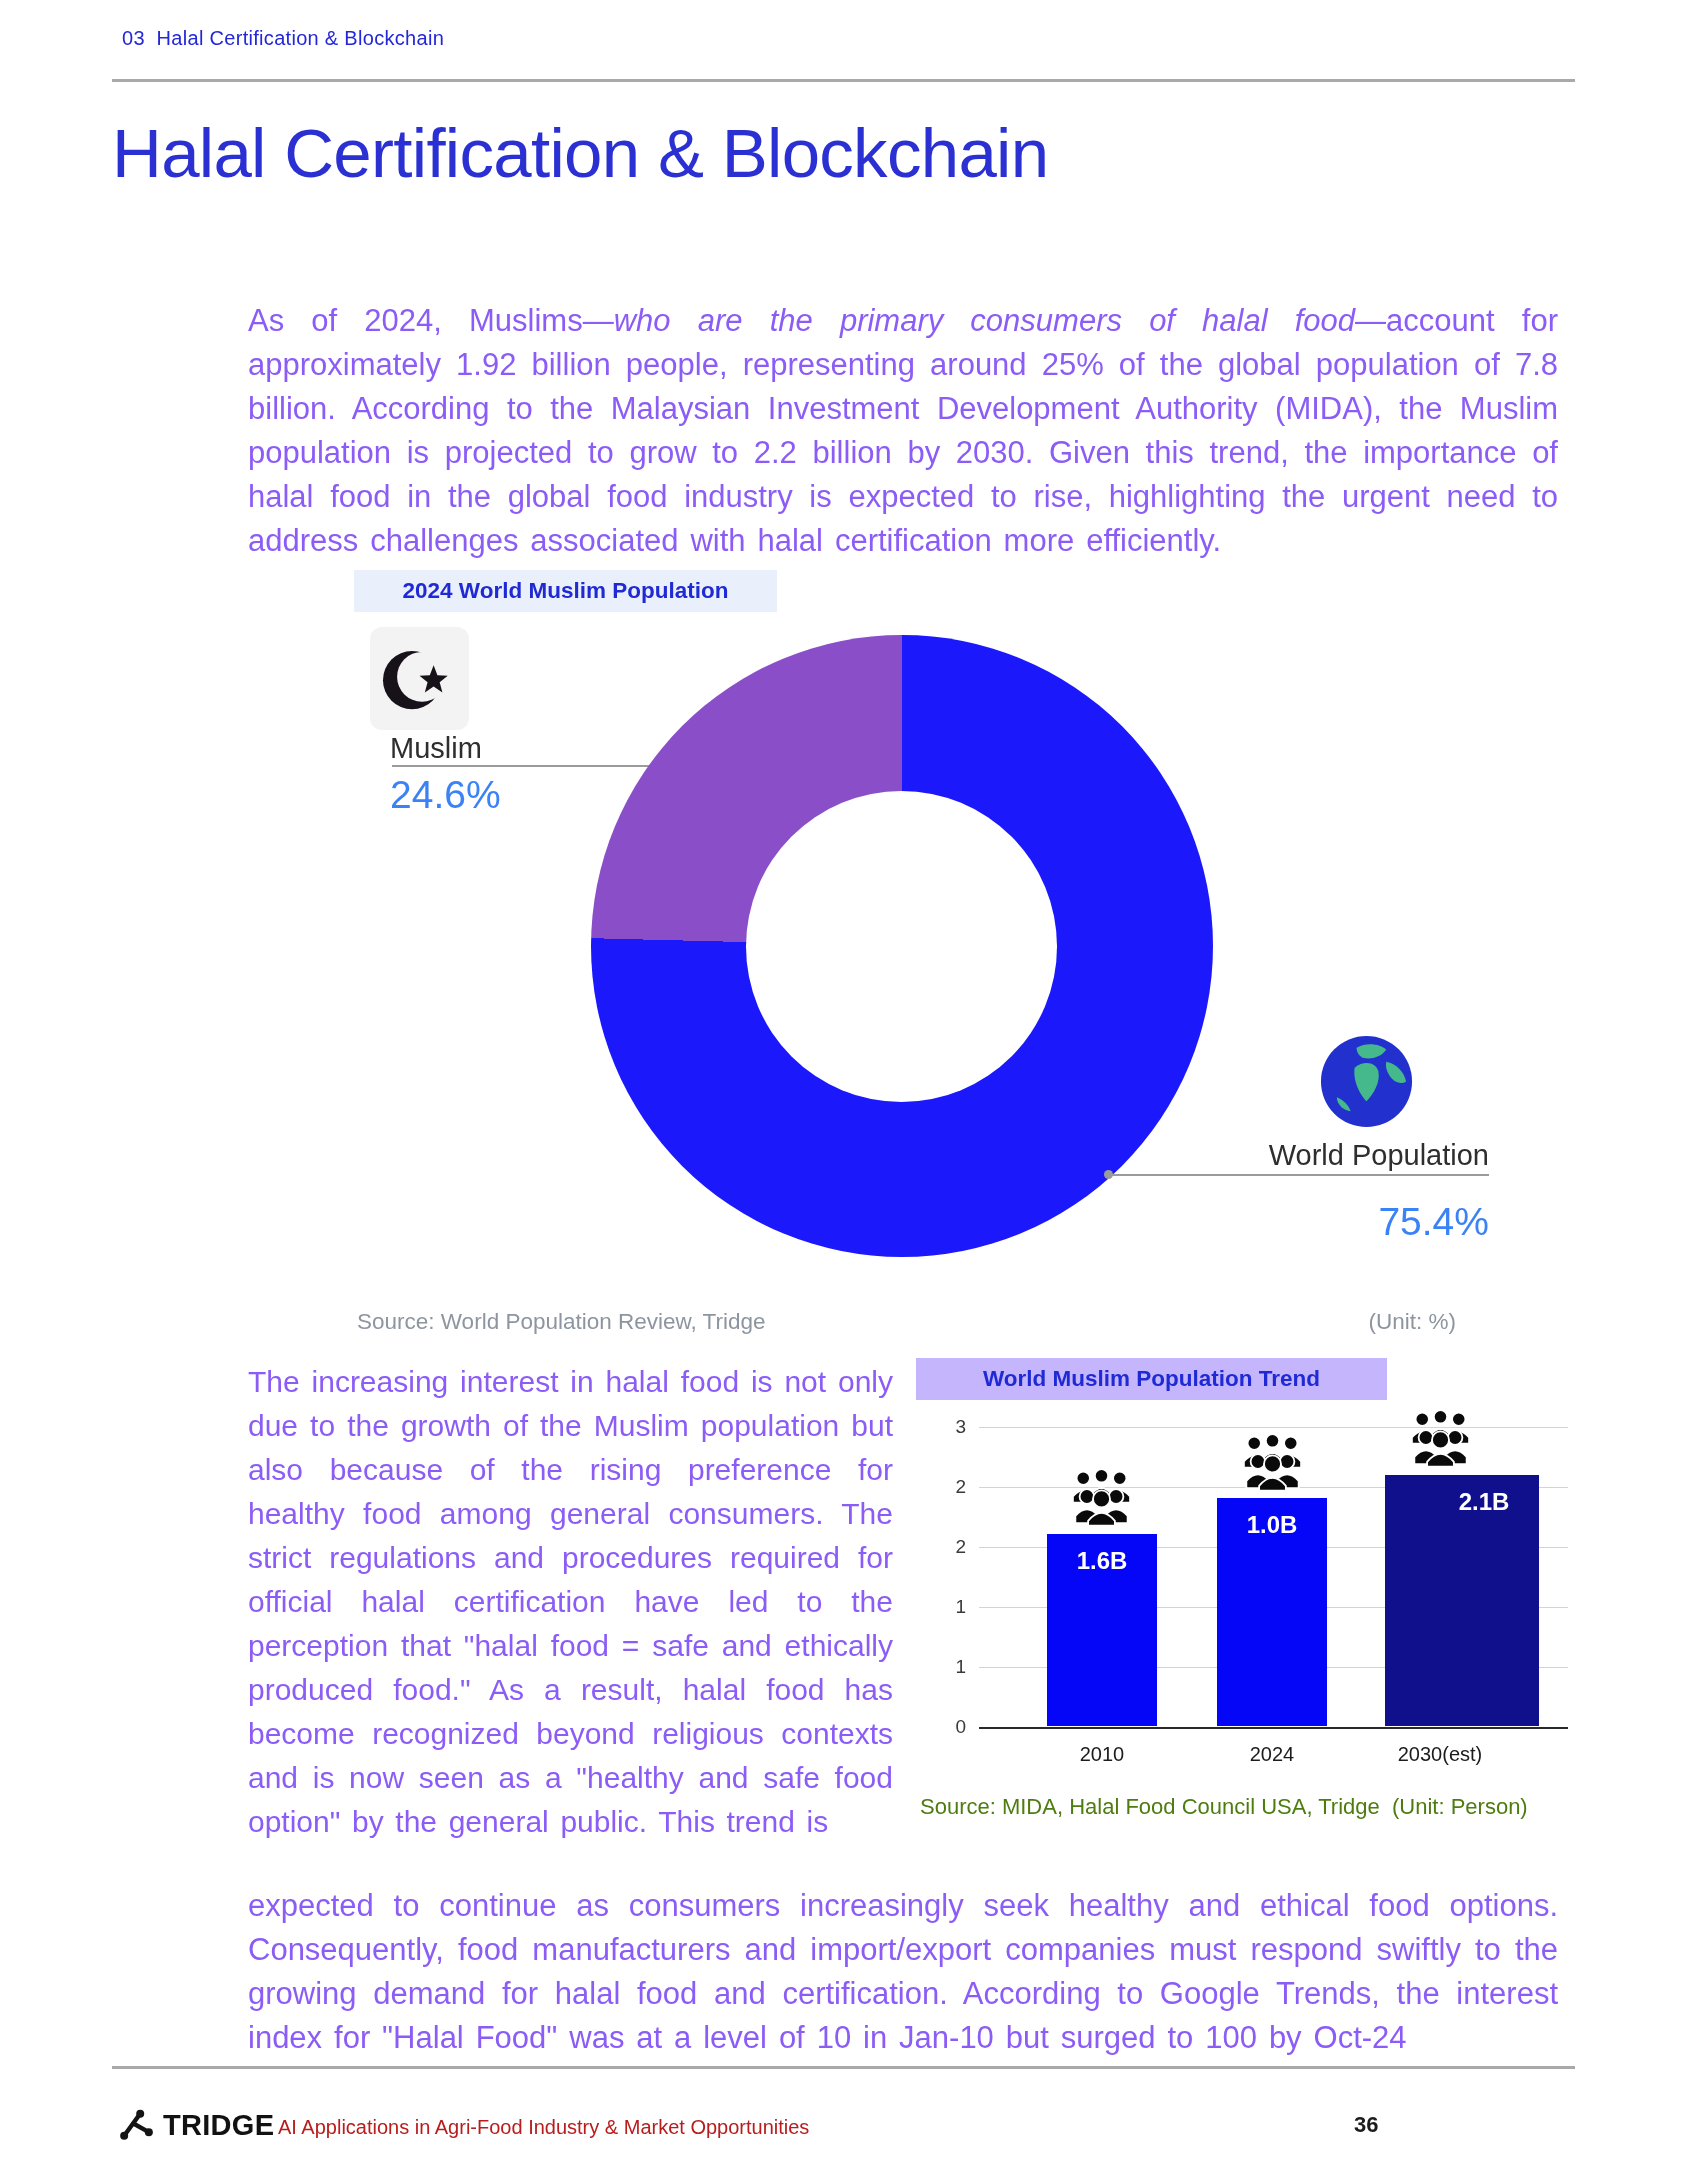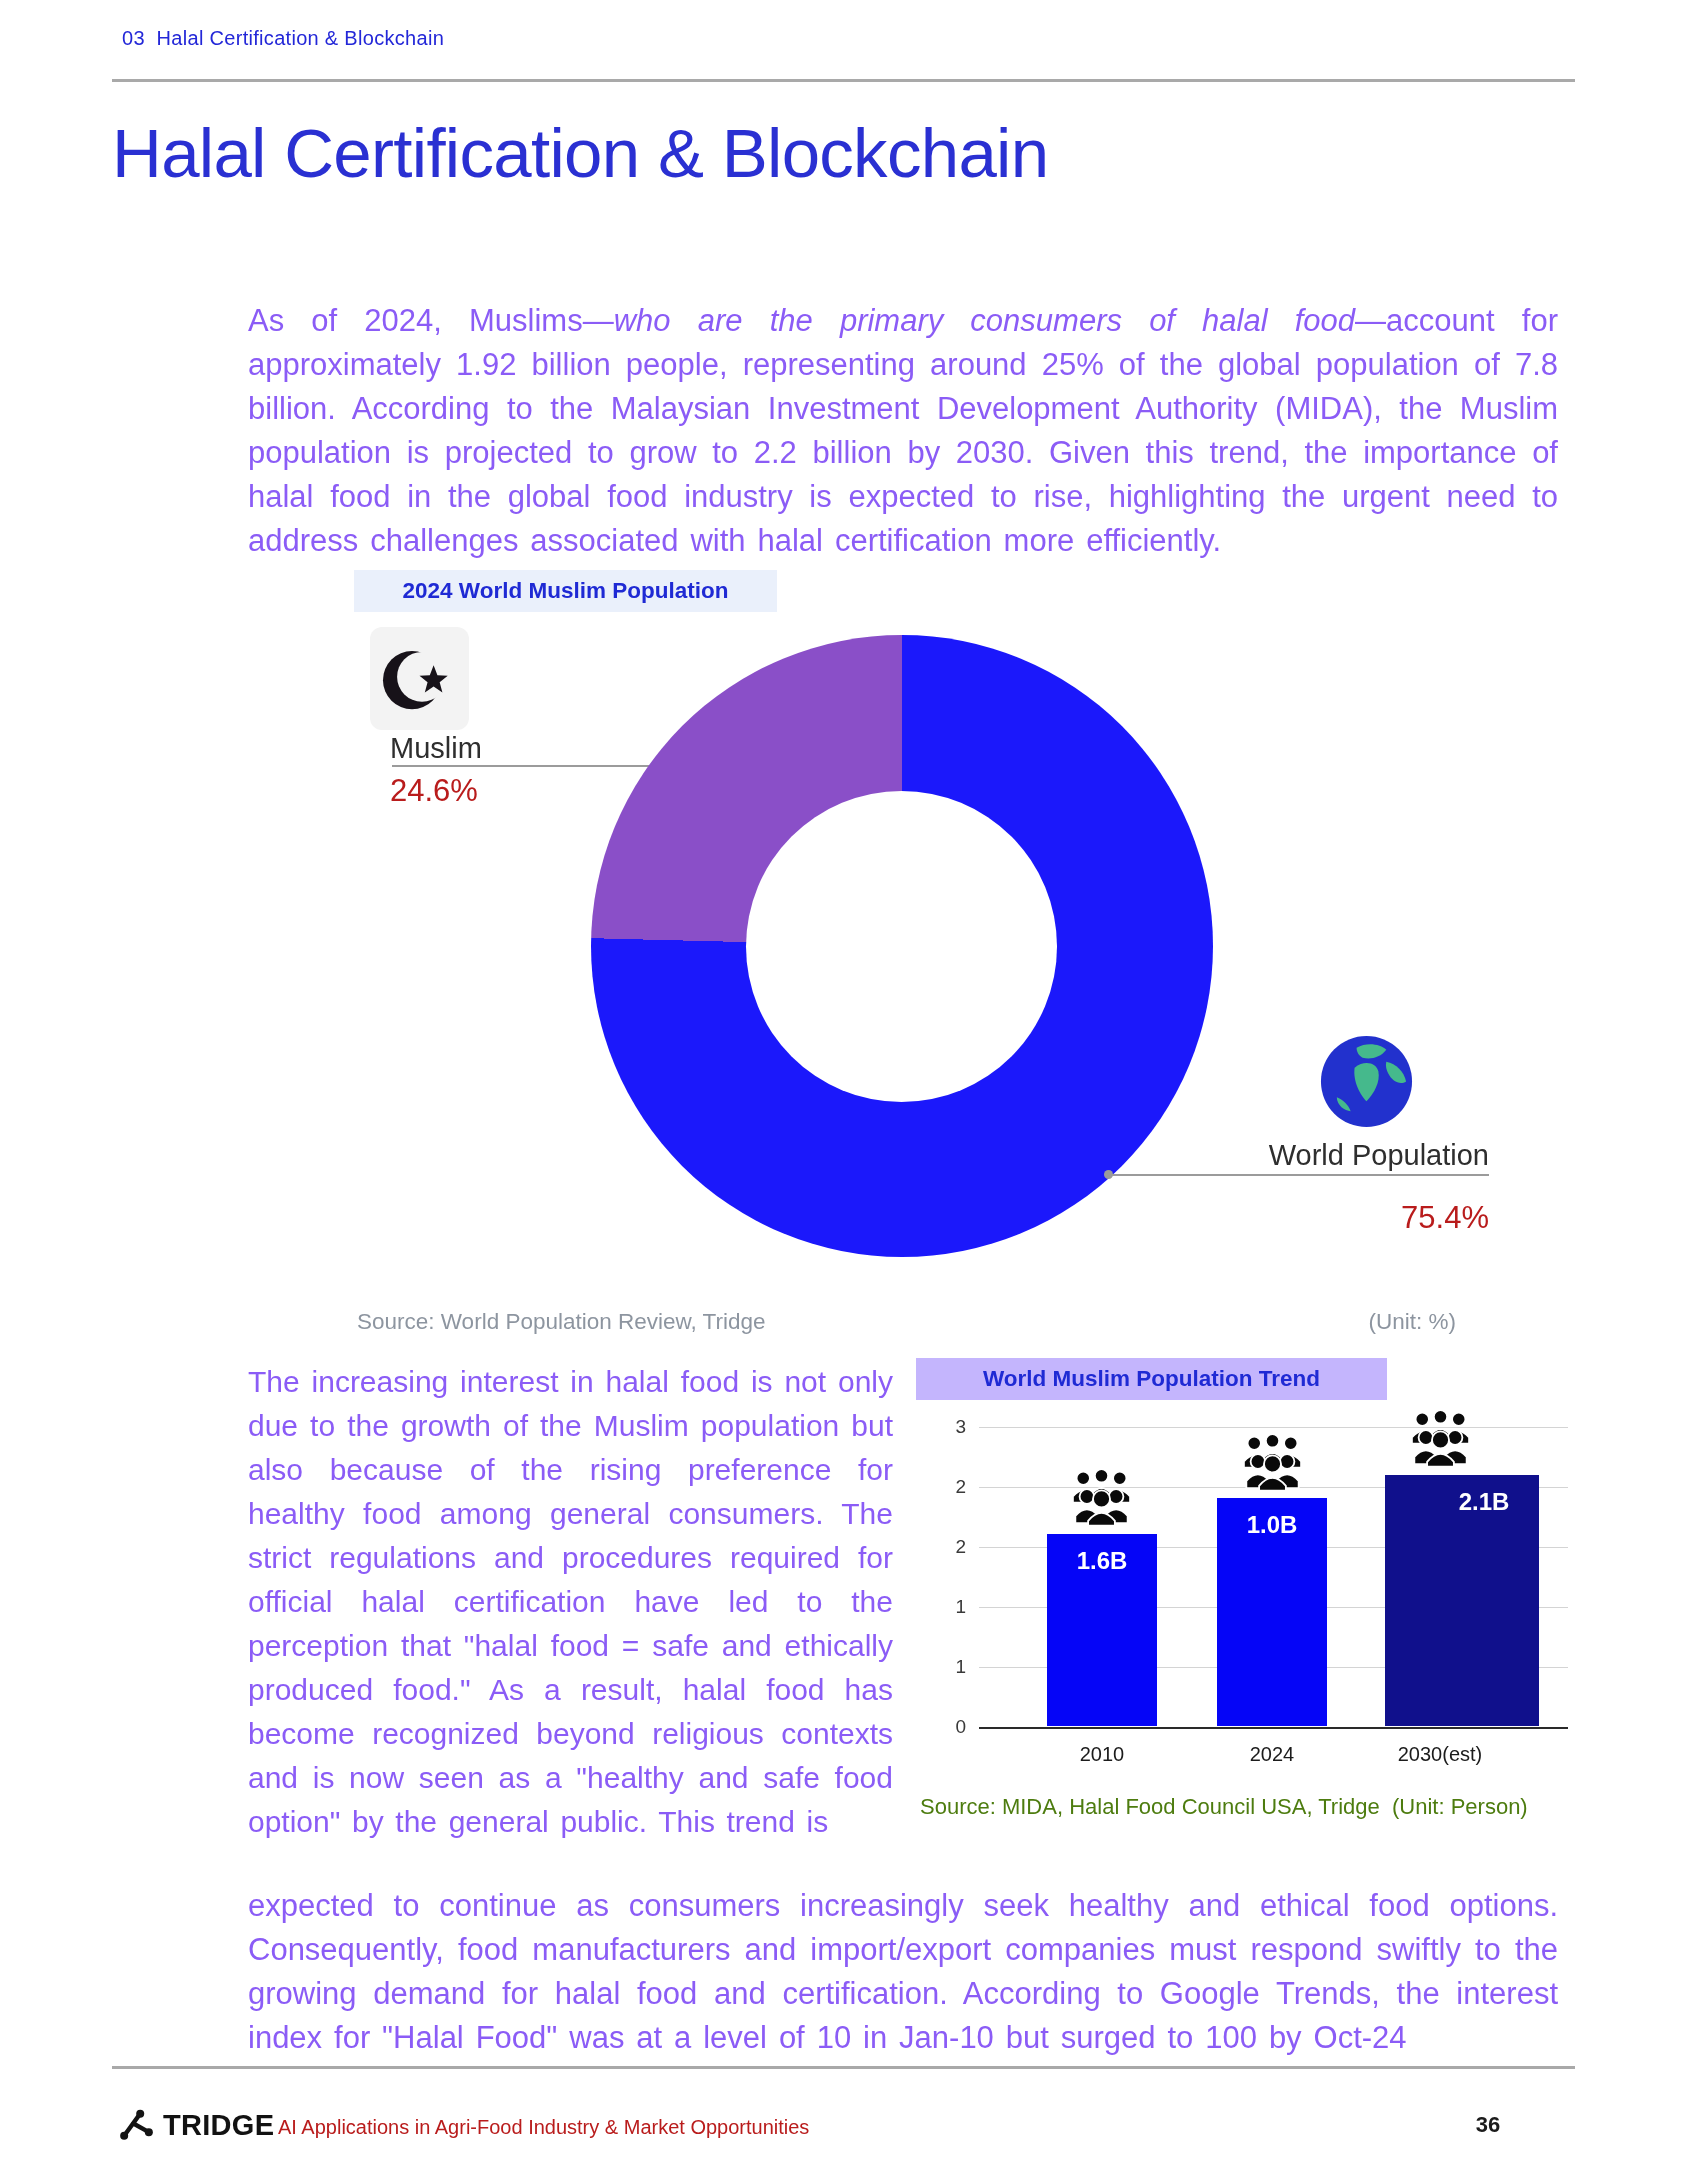--- a/index.html
+++ b/index.html
@@ -15,21 +15,21 @@
   .closing{left:248px;top:1884px;width:1310px;}
   .badge{background:#eaf0fb;display:flex;align-items:center;justify-content:center;}
   .badge span{font-size:22.5px;font-weight:bold;color:#1f2ad4;}
   .donut-badge{left:354px;top:570px;width:423px;height:42px;}
   .trend-badge{left:916px;top:1358px;width:471px;height:42px;background:#c4b5fd;}
   .crescent-box{left:370px;top:627px;width:99px;height:103px;background:#f3f3f3;border-radius:12px;
                 display:flex;align-items:center;justify-content:center;}
   .donut-ring{left:591px;top:635px;width:622px;height:622px;border-radius:50%;}
   .donut-hole{left:746px;top:791px;width:311px;height:311px;border-radius:50%;background:#ffffff;}
   .callout-name{font-size:29px;color:#2e2e2e;}
-  .callout-pct{font-size:31px;color:#b91c1c;}
+  .callout-pct{font-size:39px;color:#3b82f6;}
   .callout-line{height:2px;background:#9b9b9b;}
   .callout-dot{width:9.3px;height:9.3px;border-radius:50%;background:#9b9b9b;}
   .src{font-size:22.5px;color:#8d95a0;}
   .globe-box{left:1317px;top:1032px;width:99px;height:99px;}
   .wp-block{left:1191px;top:1139px;width:298px;text-align:right;}
   
   .gridline{left:979px;width:589px;height:1.3px;background:#d4d4d4;}
   .axisline{left:979px;top:1727px;width:589px;height:2px;background:#2a2a2a;}
   .ytick{left:933px;width:33px;text-align:right;font-size:19px;color:#3a3a3a;}
   .bar{width:110px;position:absolute;bottom:457px;text-align:center;}
@@ -200,16 +200,16 @@
       </g>
       <g fill="#141414">
         <circle cx="10" cy="50" r="6.5"></circle>
         <circle cx="36" cy="14" r="6.5"></circle>
         <circle cx="50" cy="44" r="6.5"></circle>
       </g>
     </svg>
   </div>
   <div class="abs brand-text" style="left:163px;top:2109px;">TRIDGE</div>
   <div class="abs doc-title" style="left:278px;top:2116px;">AI Applications in Agri-Food Industry &amp; Market Opportunities</div>
-  <div class="abs page-no" style="left:1422px;top:2112px;width:132px;text-align:center;">36</div>
+  <div class="abs page-no" style="left:1354px;top:2112px;width:132px;text-align:left;">36</div>
 
 </div>
 
 
 </body></html>

